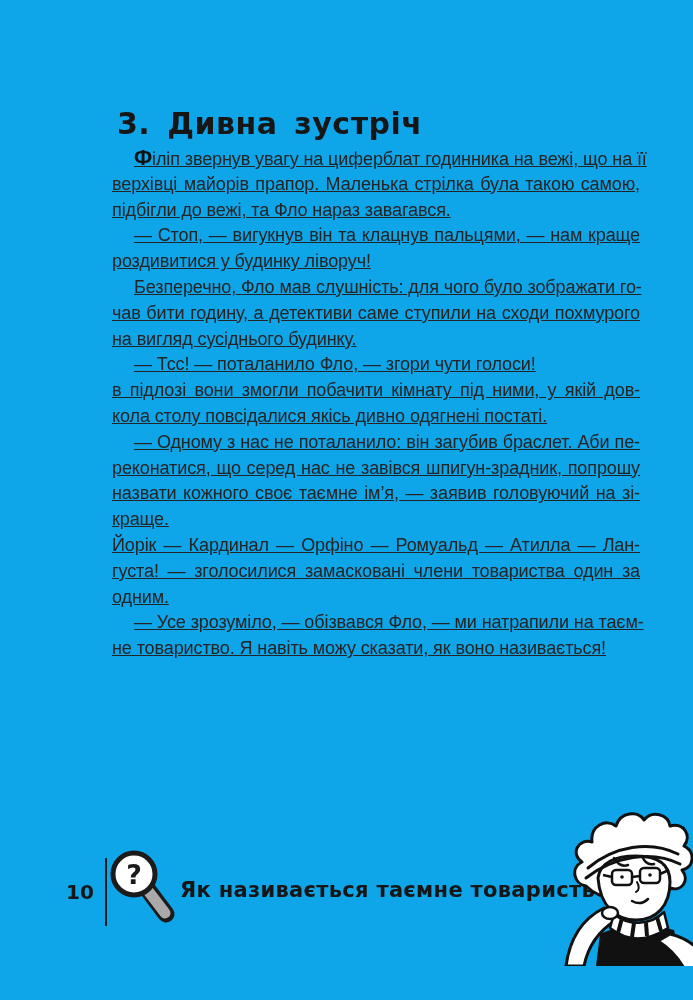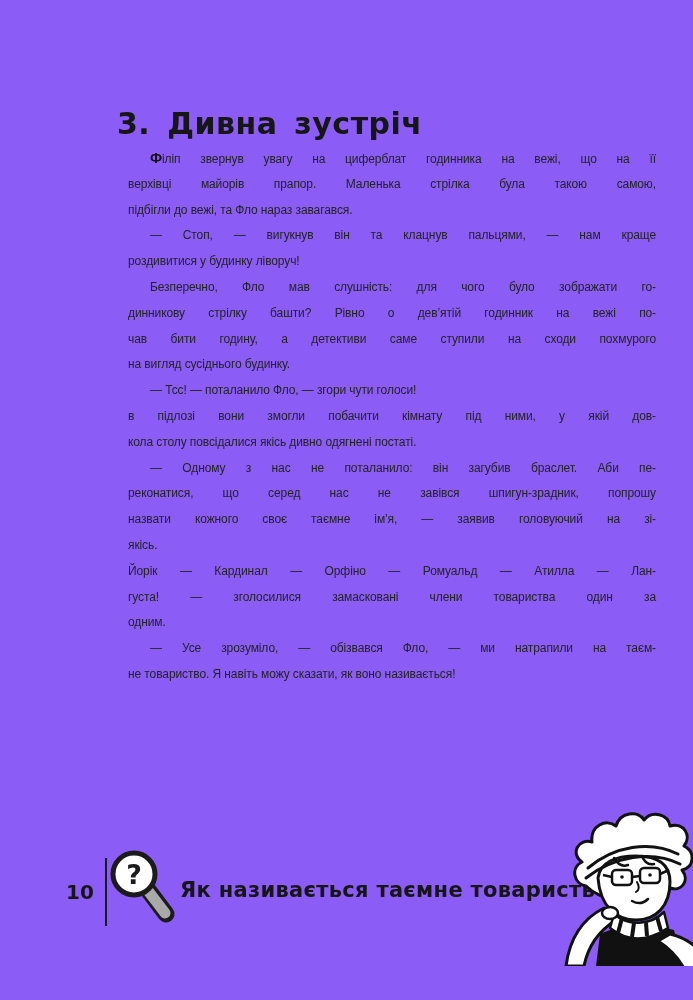--- a/index.html
+++ b/index.html
@@ -4,45 +4,46 @@
 <style>
   html, body {
     margin: 0;
     padding: 0;
     background: #ffffff;
   }
   .page {
     position: relative;
     width: 693px;
     height: 1000px;
-    background: #8b5cf6;
+    background: #0ea5e9;
     overflow: hidden;
     font-family: "Liberation Sans", sans-serif;
     color: #1b1b1b;
   }
   .chapter-title {
     position: absolute;
     left: 117px;
     top: 84px;
     font-family: "DejaVu Sans", sans-serif;
     font-weight: 800;
     font-size: 30px;
     line-height: 40px;
     letter-spacing: 0.5px;
     word-spacing: 6px;
     color: #161616;
   }
   .body-text {
     position: absolute;
-    left: 128px;
+    left: 112px;
     top: 146px;
     width: 528px;
-    font-size: 12px;
+    font-size: 18px;
     letter-spacing: -0.1px;
     color: #242424;
+    text-decoration: underline;
   }
   .tline {
     height: 25.8px;
     line-height: 25.8px;
     white-space: nowrap;
     text-align: justify;
     text-align-last: justify;
   }
   .tline.plast {
     text-align-last: left;
@@ -115,30 +116,29 @@
 
   <h1 class="chapter-title">3. Дивна зустріч</h1>
 
   <div class="body-text">
       <div class="tline first"><b class="lead">Ф</b>іліп звернув увагу на циферблат годинника на вежі, що на її</div>
       <div class="tline">верхівці майорів прапор. Маленька стрілка була такою самою,</div>
       <div class="tline plast">підбігли до вежі, та Фло нараз завагався.</div>
       <div class="tline first">— Стоп, — вигукнув він та клацнув пальцями, — нам краще</div>
       <div class="tline plast">роздивитися у будинку ліворуч!</div>
       <div class="tline first">Безперечно, Фло мав слушність: для чого було зображати го-</div>
-      <div class="tline">динникову стрілку башти? Рівно о дев’ятій годинник на вежі по-</div>
       <div class="tline">чав бити годину, а детективи саме ступили на сходи похмурого</div>
       <div class="tline plast">на вигляд сусіднього будинку.</div>
       <div class="tline first plast">— Тсс! — поталанило Фло, — згори чути голоси!</div>
       <div class="tline">в підлозі вони змогли побачити кімнату під ними, у якій дов-</div>
       <div class="tline plast">кола столу повсідалися якісь дивно одягнені постаті.</div>
       <div class="tline first">— Одному з нас не поталанило: він загубив браслет. Аби пе-</div>
       <div class="tline">реконатися, що серед нас не завівся шпигун-зрадник, попрошу</div>
       <div class="tline">назвати кожного своє таємне ім’я, — заявив головуючий на зі-</div>
-      <div class="tline plast">якісь.</div>
+      <div class="tline plast">краще.</div>
       <div class="tline">Йорік — Кардинал — Орфіно — Ромуальд — Атилла — Лан-</div>
       <div class="tline">густа! — зголосилися замасковані члени товариства один за</div>
       <div class="tline plast">одним.</div>
       <div class="tline first">— Усе зрозуміло, — обізвався Фло, — ми натрапили на таєм-</div>
       <div class="tline plast">не товариство. Я навіть можу сказати, як воно називається!</div>
     </div>
 
   <div class="footer">
 
     <div class="page-number">10</div>

